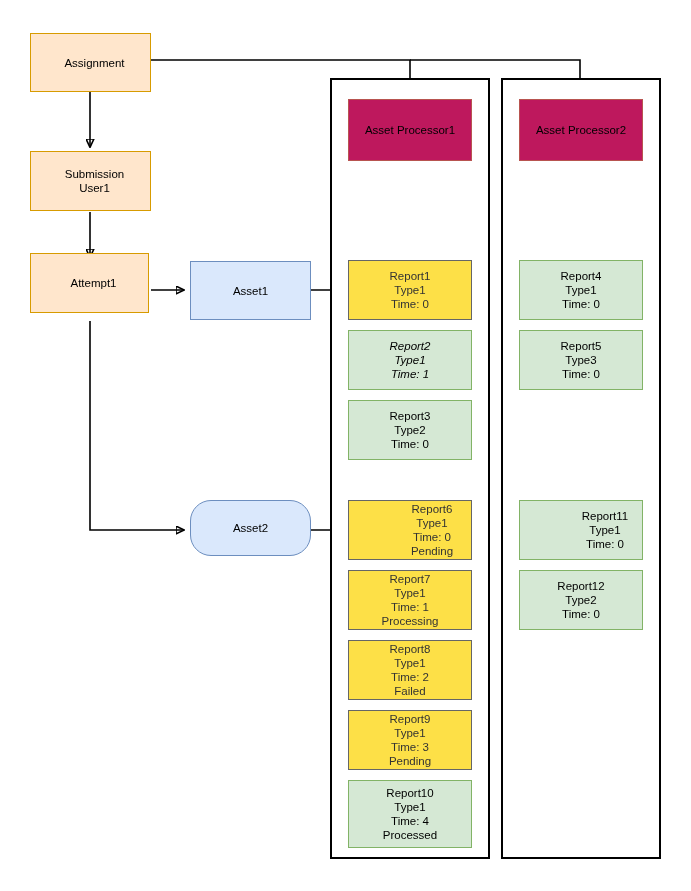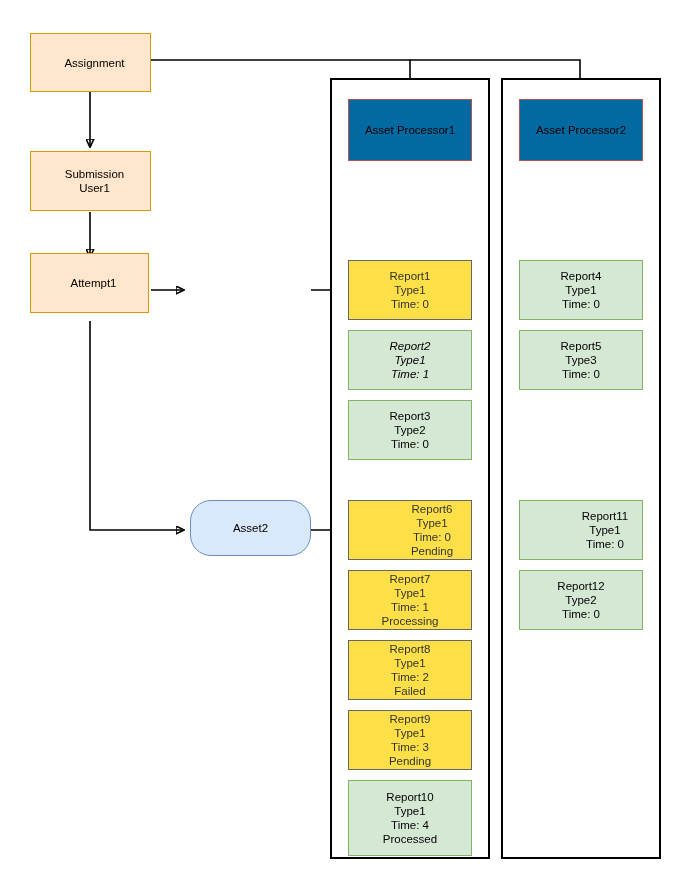--- a/index.html
+++ b/index.html
@@ -29,21 +29,21 @@
     line-height: 14px;
     color: #000000;
     border-width: 1px;
     border-style: solid;
   }
   .node .line { display: block; white-space: pre; }
 
   
   .fill-orange { background: #ffe6cc; border-color: #d79b00; padding-left: 8px; }
   .fill-blue   { background: #dae8fc; border-color: #6c8ebf; }
-  .fill-red    { background: #0369a1; border-color: #b85450; }
+  .fill-red    { background: #be185d; border-color: #b85450; }
   .fill-green  { background: #d5e8d4; border-color: #82b366; }
   .fill-gray   { background: #fde047; border-color: #666666; color: #333333; }
 
   .container-box {
     position: absolute;
     box-sizing: border-box;
     background: #ffffff;
     border: 2px solid #000000;
   }
 
@@ -96,20 +96,23 @@
 
   <div class="node fill-orange" style="left:30px; top:151px; width:121px; height:60px;">
     <span class="line">Submission</span>
     <span class="line">User1</span>
   </div>
 
   <div class="node fill-orange" style="left:30px; top:253px; width:119px; height:60px;">
     <span class="line">Attempt1</span>
   </div>
 
+  <div class="node fill-blue" style="left:190px; top:261px; width:121px; height:59px;">
+    <span class="line">Asset1</span>
+  </div>
 
   <div class="node fill-blue" style="left:190px; top:500px; width:121px; height:56px;border-radius:21px;">
     <span class="line">Asset2</span>
   </div>
 
   <div class="container-box" style="left:330px; top:78px; width:160px; height:781px;"></div>
 
   <div class="node fill-red" style="left:348px; top:99px; width:124px; height:62px;">
     <span class="line">Asset Processor1</span>
   </div>
@@ -147,21 +150,21 @@
     <span class="line">Type1</span>
     <span class="line">Time: 2</span>
     <span class="line">Failed</span>
   </div>
   <div class="node fill-gray" style="left:348px; top:710px; width:124px; height:60px;">
     <span class="line">Report9</span>
     <span class="line">Type1</span>
     <span class="line">Time: 3</span>
     <span class="line">Pending</span>
   </div>
-  <div class="node fill-green" style="left:348px; top:780px; width:124px; height:76px;">
+  <div class="node fill-green" style="left:348px; top:780px; width:124px; height:68px;">
     <span class="line">Report10</span>
     <span class="line">Type1</span>
     <span class="line">Time: 4</span>
     <span class="line">Processed</span>
   </div>
 
   <div class="container-box" style="left:501px; top:78px; width:160px; height:781px;"></div>
 
   <div class="node fill-red" style="left:519px; top:99px; width:124px; height:62px;">
     <span class="line">Asset Processor2</span>

